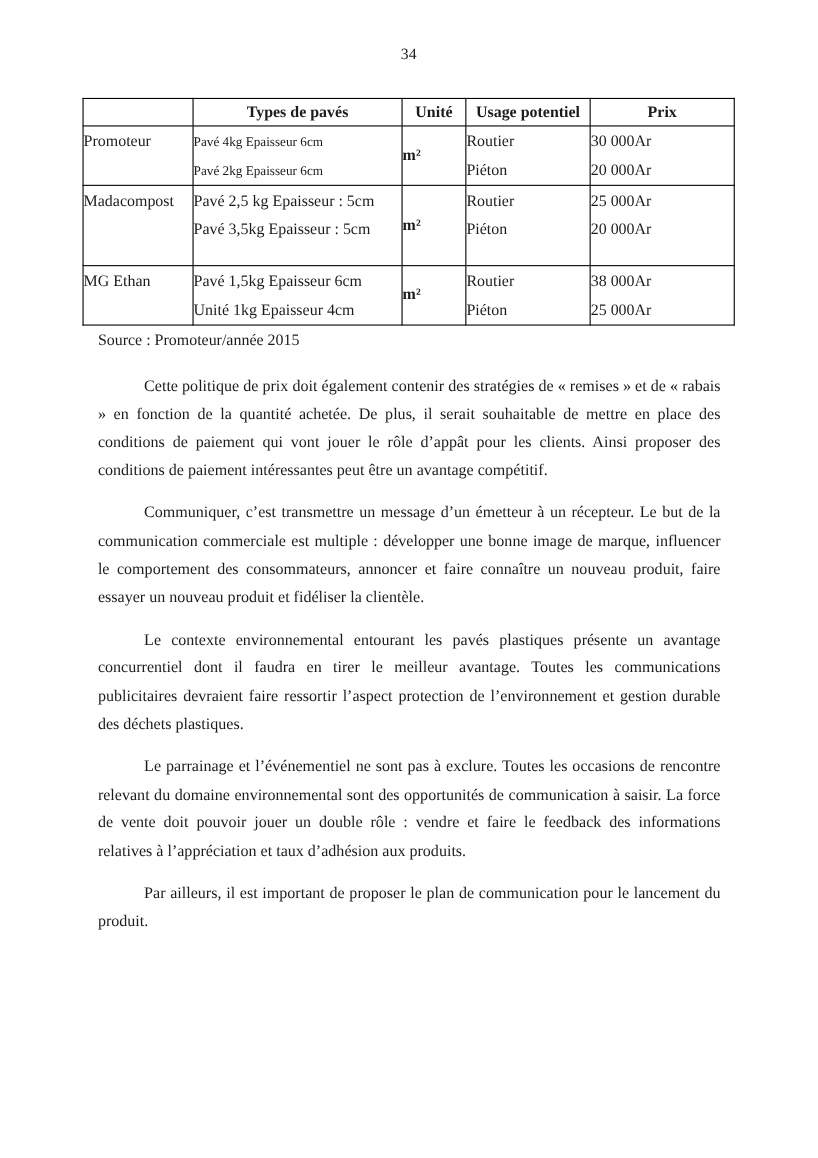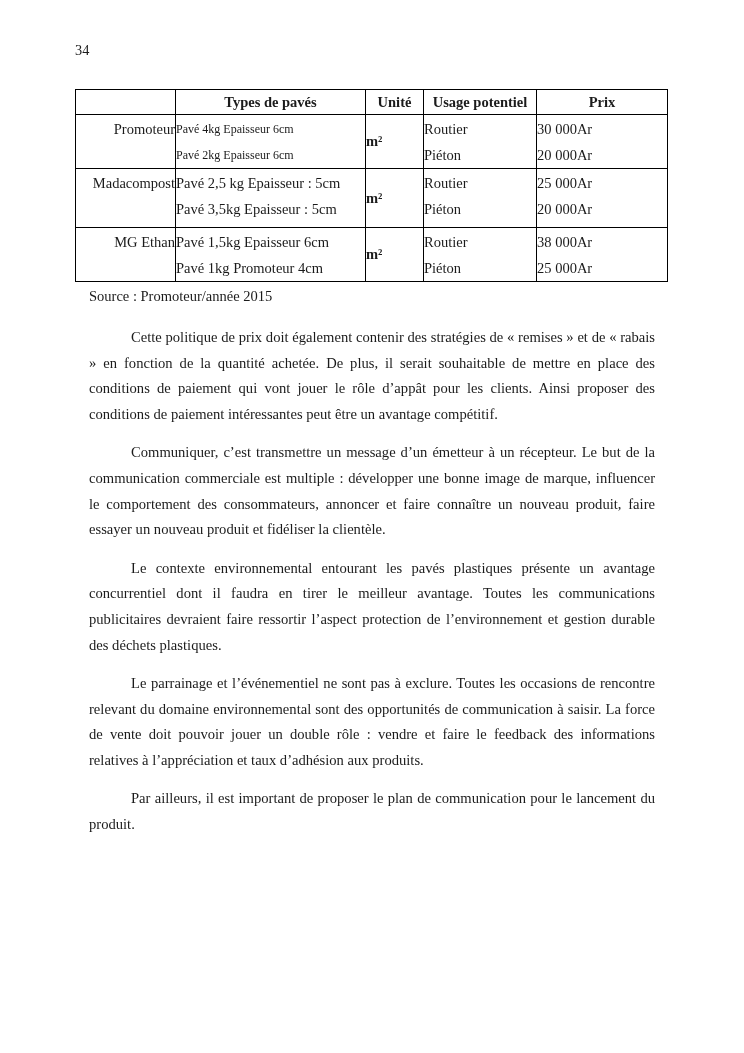--- a/index.html
+++ b/index.html
@@ -14,20 +14,21 @@
     font-family: "Liberation Serif", "DejaVu Serif", serif;
     color: #1b1b1b;
   }
   .page {
     box-sizing: border-box;
     width: 744px;
     height: 1053px;
     padding: 43px 76px 0 75px;
   }
   .page-number {
+    text-align: center;
     font-size: 14.3px;
     line-height: 15px;
     margin: 0 0 31px 0;
   }
   .table-caption {
     font-weight: bold;
     font-style: italic;
     font-size: 14.3px;
     line-height: 16px;
     margin: 0 0 8px 14px;
@@ -49,25 +50,25 @@
     text-align: center;
     height: 24px;
     line-height: 24px;
   }
   .pricing-table tbody td {
     vertical-align: top;
     font-size: 14.5px;
     padding-top: 2px;
   }
   tr.row-1 { height: 54px; }
-  tr.row-2 { height: 59px; }
+  tr.row-2 { height: 73px; }
   tr.row-3 { height: 50px; }
   .cell-line { line-height: 25.5px; white-space: nowrap; }
   .small-type { font-size: 12px; }
-  .name-cell { text-align: right; }
+  .name-cell { text-align: left; }
   .types-cell { padding-left: 9px; }
   .unit-cell {
     text-align: left;
     vertical-align: middle !important;
     font-weight: bold;
     font-size: 13.5px;
     padding-top: 0 !important;
   }
   .usage-cell, .price-cell { }
   .source-note {
@@ -150,21 +151,21 @@
           <div class="cell-line">25 000Ar</div>
           <div class="cell-line">20 000Ar</div>
         </td>
       </tr>
       <tr class="row-3">
         <td class="name-cell">
           <div class="cell-line">MG Ethan</div>
         </td>
         <td class="types-cell">
           <div class="cell-line">Pavé 1,5kg Epaisseur 6cm</div>
-          <div class="cell-line">Pavé 1kg Promoteur 4cm</div>
+          <div class="cell-line">Unité 1kg Epaisseur 4cm</div>
         </td>
         <td class="unit-cell">m²</td>
         <td class="usage-cell">
           <div class="cell-line">Routier</div>
           <div class="cell-line">Piéton</div>
         </td>
         <td class="price-cell">
           <div class="cell-line">38 000Ar</div>
           <div class="cell-line">25 000Ar</div>
         </td>

